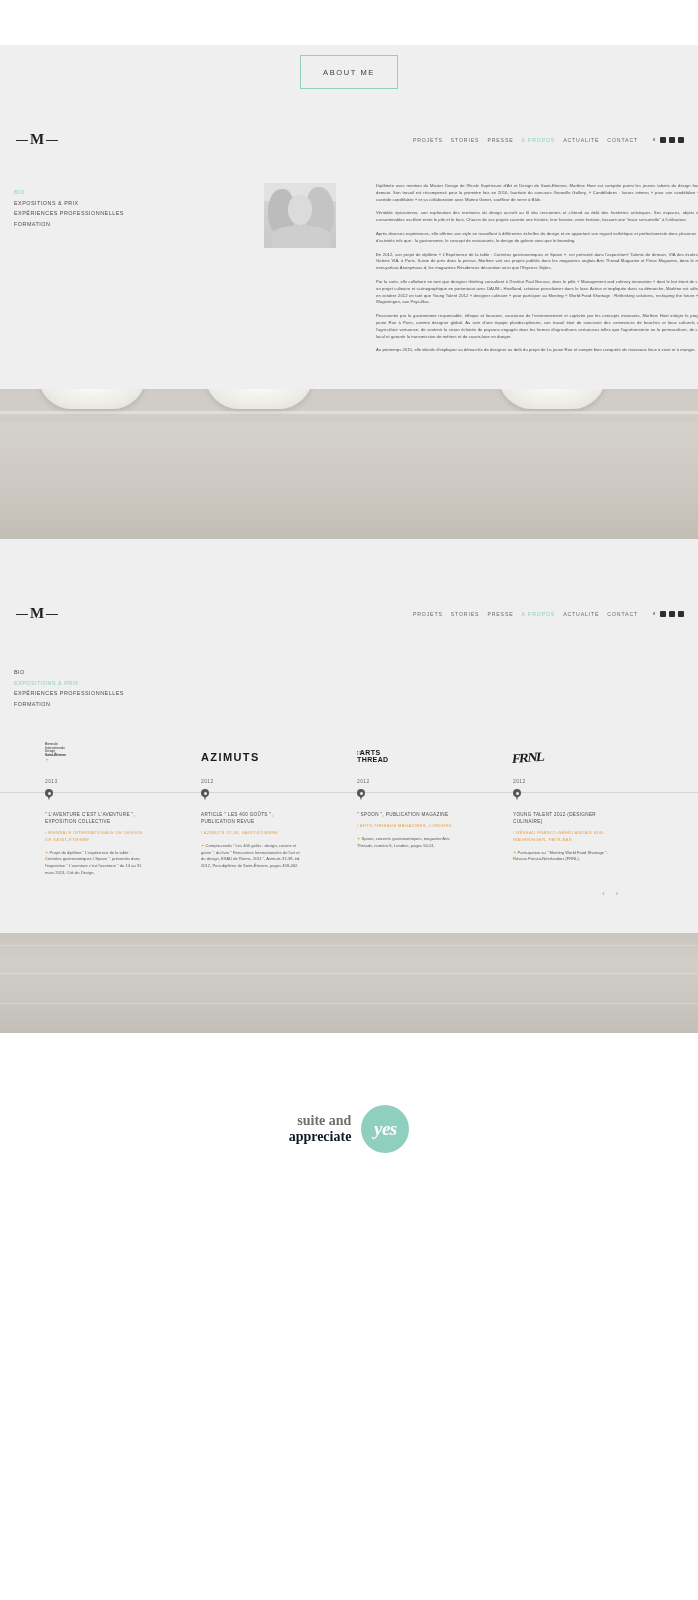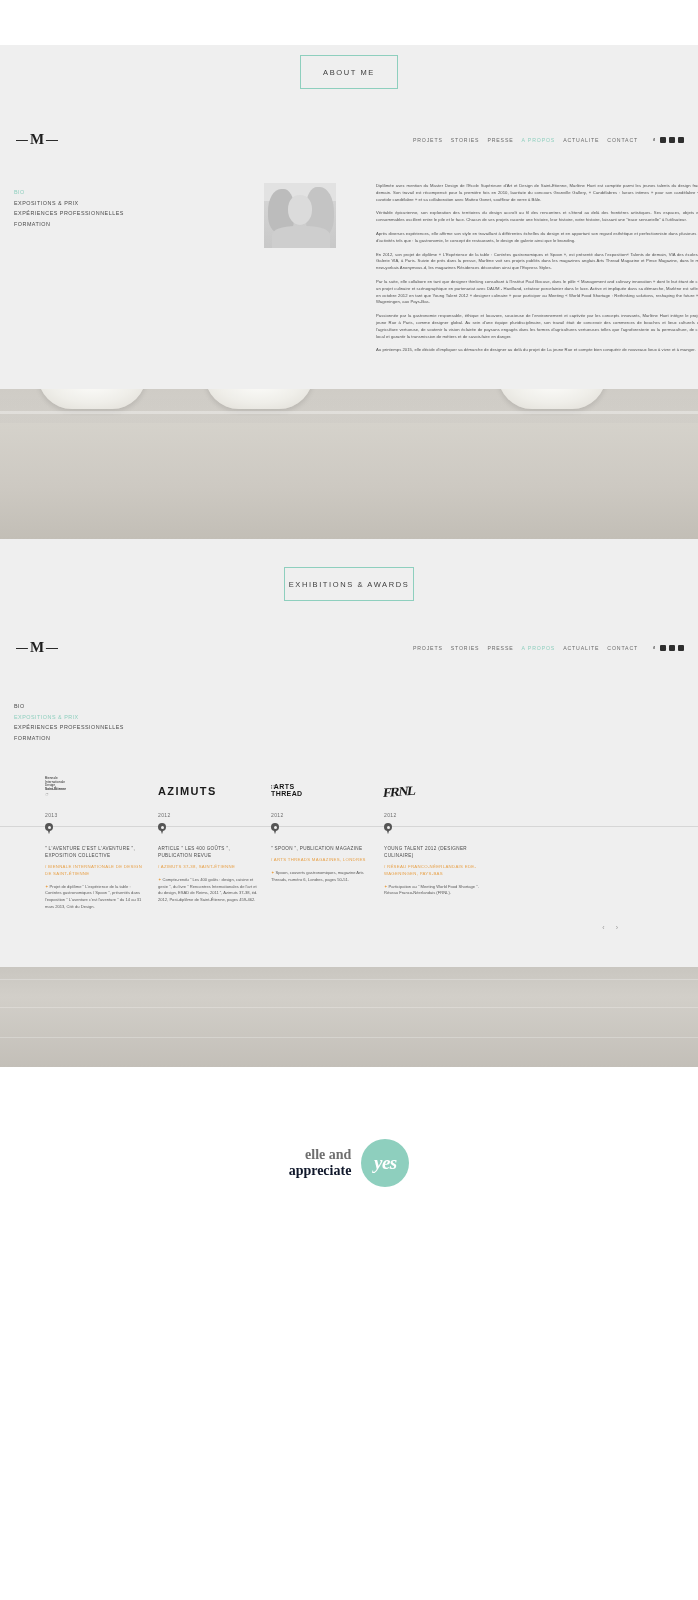--- a/index.html
+++ b/index.html
@@ -170,21 +170,21 @@
   }
 
   
   .tl-wrap { padding: 18px 0 36px; position: relative; }
   .tl-logos {
     display: flex;
     padding: 0 14px;
     height: 36px;
     align-items: flex-end;
   }
-  .tl-col { width: 113px; flex: none; position: relative; }
+  .tl-col { width: 113px; flex: none; position: relative; margin-left: 43px; }
   .tl-col.offset { margin-left: 31px; }
   .logo-biennale { font-size: 3.1px; line-height: 1.18; color:#1d1d1d; letter-spacing:.1px; width:44px; }
   .logo-biennale b { display:block; font-weight: bold; }
   .logo-biennale .dot { margin-top:1px; font-size:4px; }
   .logo-azimuts { font-size: 11px; font-weight: bold; letter-spacing: 1.4px; color:#1a1a1a; font-family:"Liberation Sans",sans-serif; }
   .logo-arts { font-size: 7px; font-weight: bold; line-height: 1.05; letter-spacing: .4px; color:#141414; }
   .logo-arts .sq { letter-spacing:-1px; font-size:6px; }
   .logo-frnl {
     font-family: "Liberation Serif", serif;
     font-size: 13px; font-weight: bold; color:#1a1a1a;
@@ -336,23 +336,20 @@
     <div class="bowl" style="left:38px"></div>
     <div class="bowl" style="left:205px"></div>
     <div class="bowl" style="left:498px"></div>
     <div class="shelf"></div>
     <div class="cloth"></div>
   </div>
 
   <div class="band-grey">
 
     <div style="height:28px"></div>
-    <div class="tagwrap">
-      <div class="tagbtn wide">EXHIBITIONS  &amp;  AWARDS</div>
-    </div>
     <div style="height:30px"></div>
 
     <div class="navrow">
       <div class="logo">
         <div class="bar"></div>
         <div class="mletter">M</div>
       </div>
       <div class="navlinks">
         <a>PROJETS</a>
         <a>STORIES</a>
@@ -475,21 +472,21 @@
   <div class="photoband band2">
     <div class="line" style="top:12px"></div>
     <div class="line" style="top:40px"></div>
     <div class="line" style="top:70px"></div>
   </div>
 
   <div class="footer">
 
     <div class="fbadge-row">
       <div class="fb-text">
-        <div>elle and</div>
+        <div>suite and</div>
         <div class="l2">appreciate</div>
       </div>
       <div class="fb-circle">
         <span>yes</span>
       </div>
     </div>
   </div>
 
   <div class="spacer-white"></div>
 

